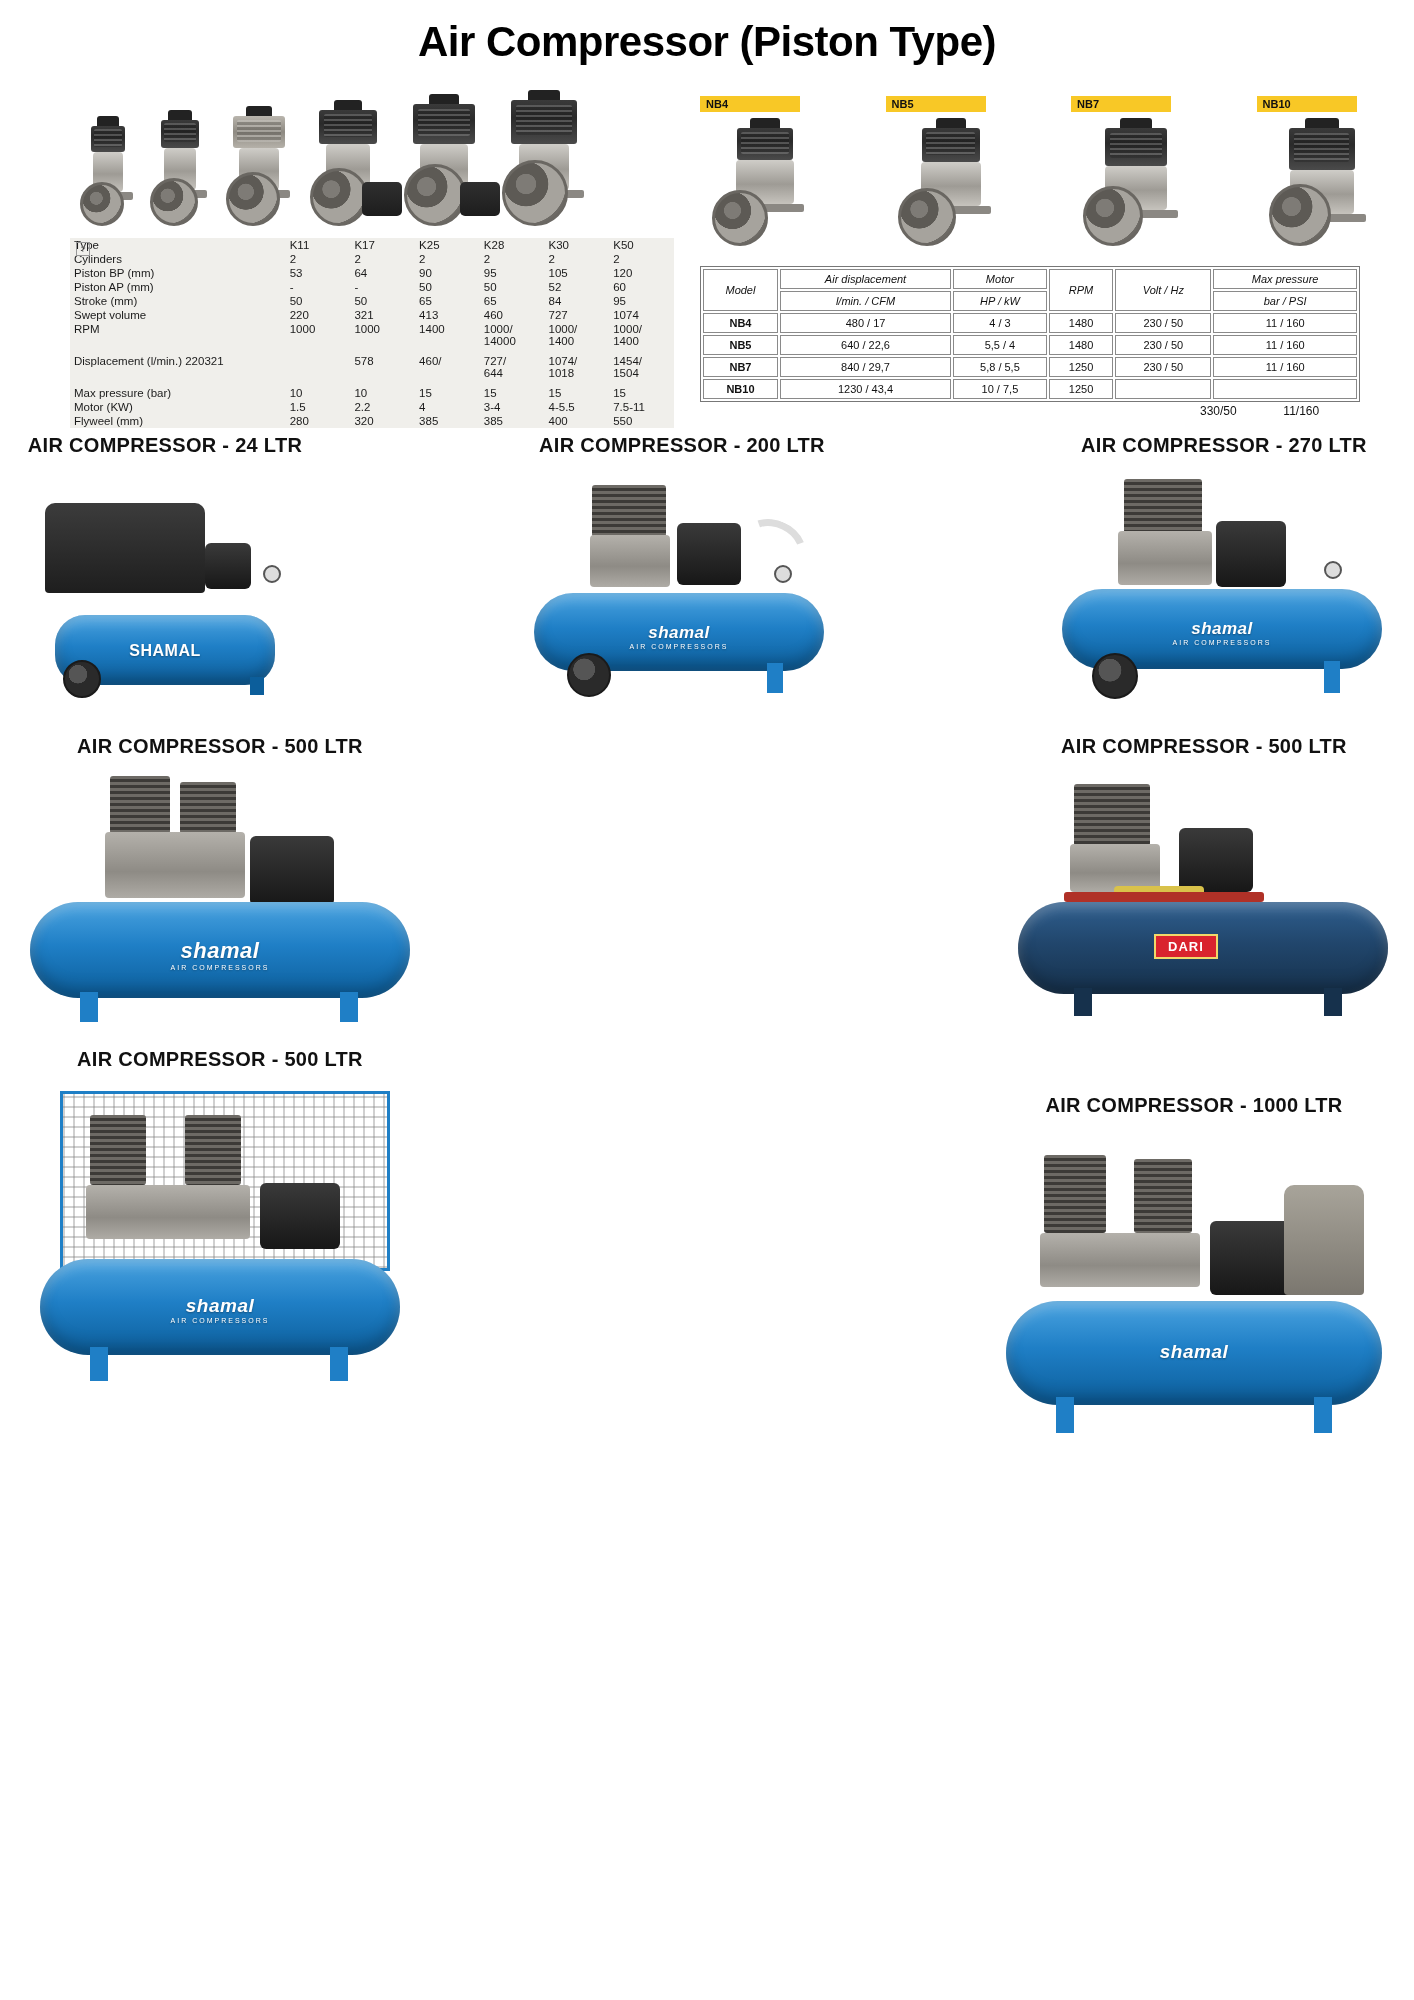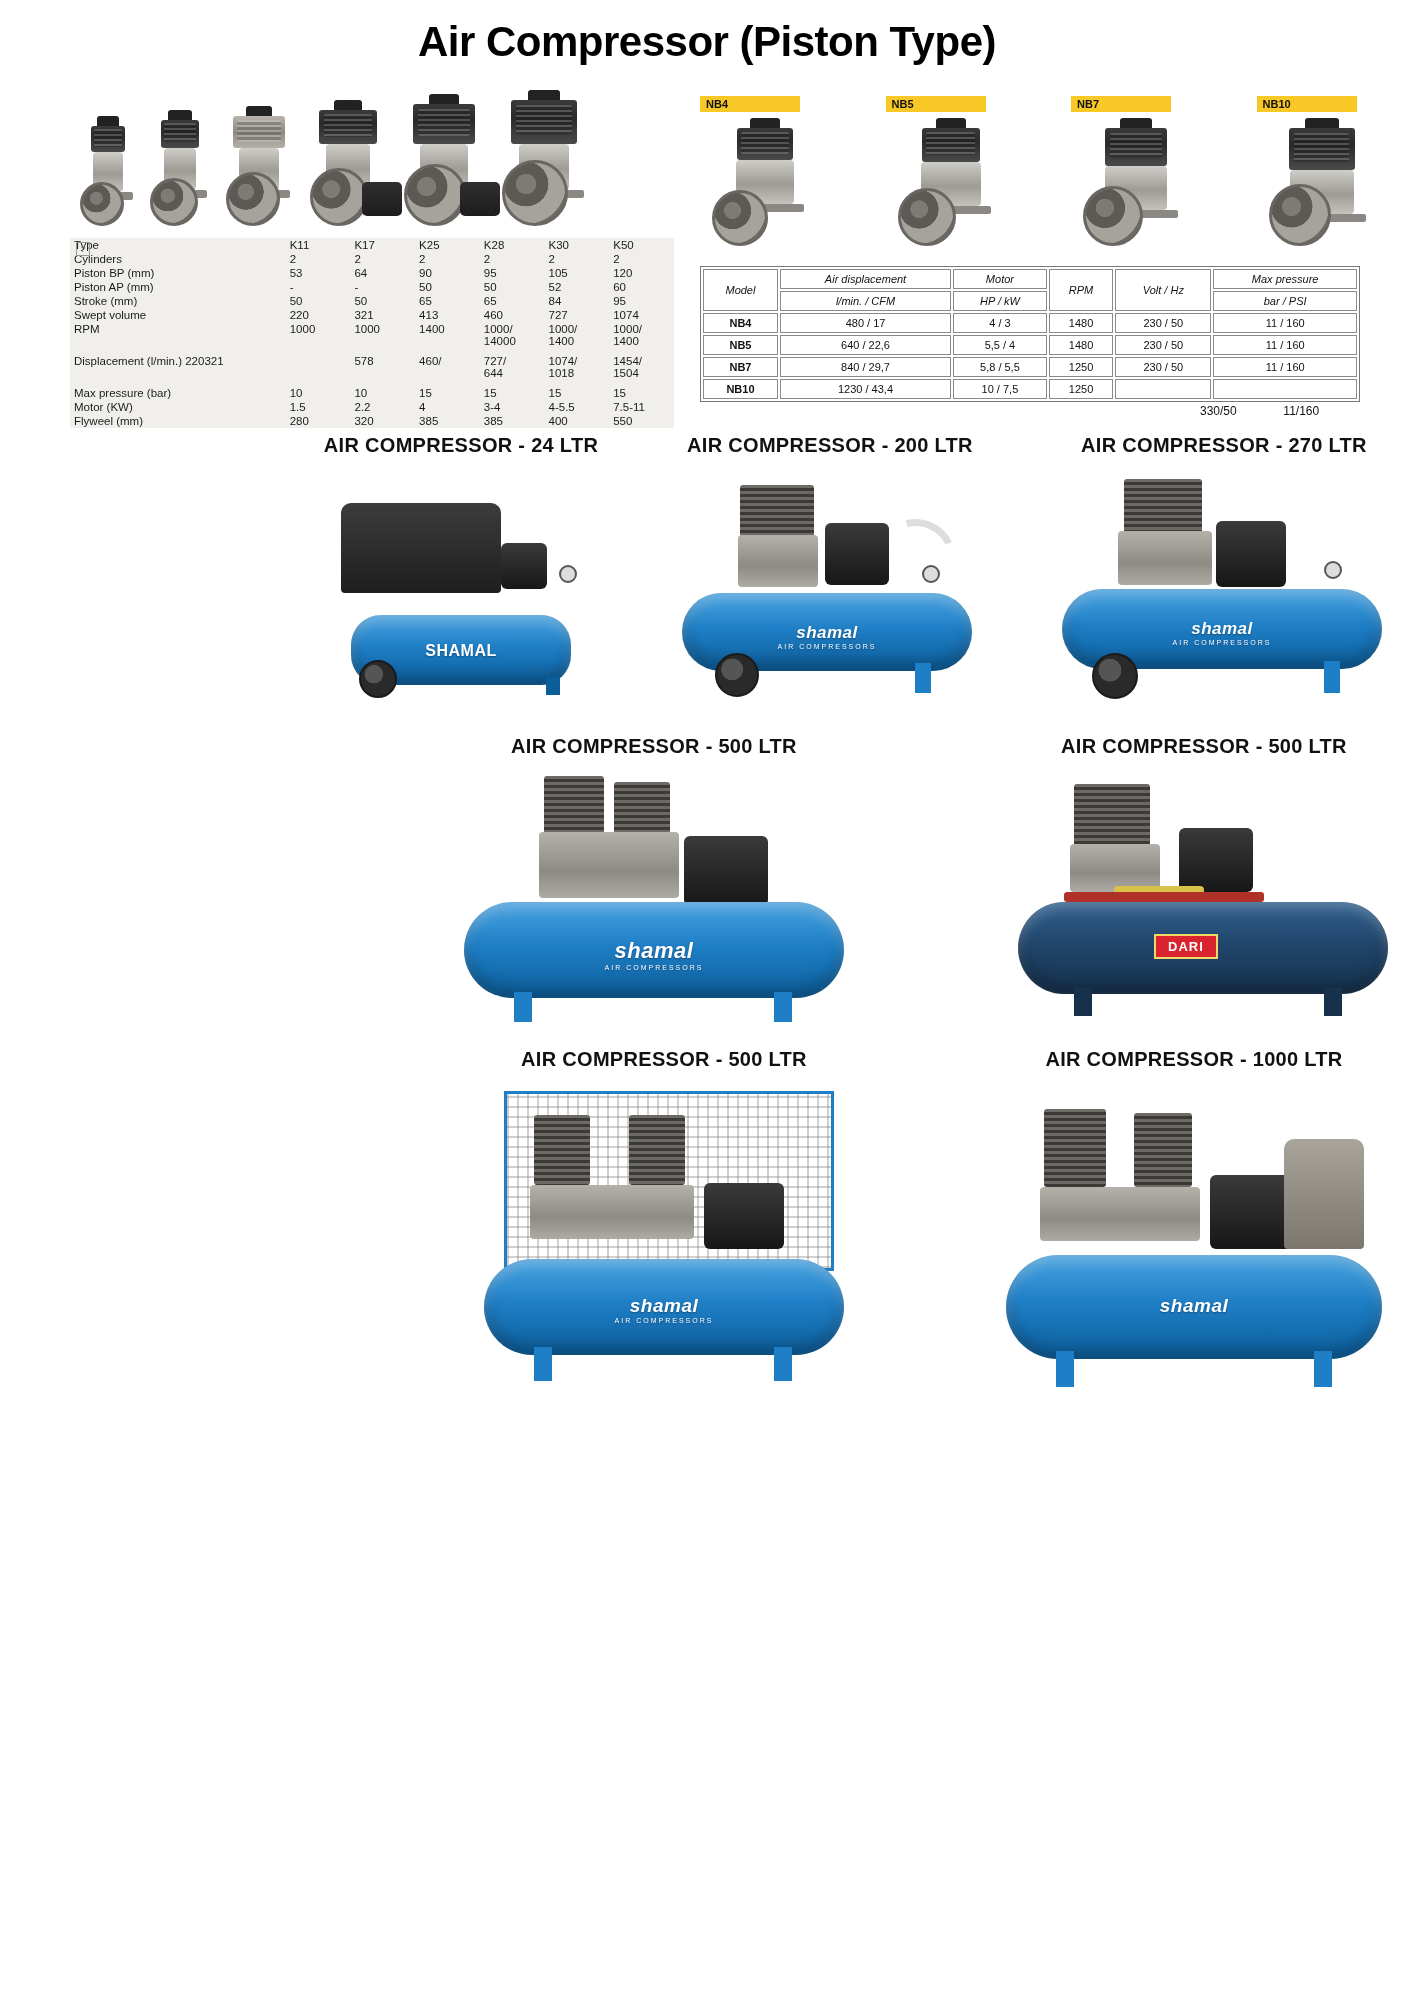--- a/index.html
+++ b/index.html
@@ -107,21 +107,21 @@
   
   .np-table-wrap { margin-top: 18px; }
   table.np-table { width: 660px; border:1px solid #777; font-size: 11px; text-align:center; }
   table.np-table th, table.np-table td { border:1px solid #8a8a8a; padding:3px 4px; }
   table.np-table th { font-weight:normal; font-style: italic; background:#fff;margin-left:36px; }
   table.np-table td.model { font-weight:bold; }
   .np-extra { font-size:12px; padding-left:500px; margin-top:2px;}
   .np-extra span { display:inline-block; width:80px; }
 
   
-  .prod-row { display:flex; justify-content:flex-end; align-items:flex-start; }
+  .prod-row { display:flex; justify-content:space-between; align-items:flex-start; }
   .prod {
     text-align:center;
   }
   .prod-label {
     font-size: 20px; font-weight: bold; letter-spacing:.3px; color:#111; margin-bottom:8px;
   }
 
   
   .comp { position:relative; margin:0 auto; }
   .tank {
@@ -571,21 +571,21 @@
         <div class="pumpunit" style="left:76px;top:106px;width:164px;height:54px;"></div>
         <div class="motorblk" style="left:250px;top:104px;width:80px;height:66px;"></div>
         <div class="tank" style="left:30px;top:180px;width:360px;height:96px;">
           <div class="brand" style="font-size:19px;">shamal<small>AIR COMPRESSORS</small></div>
         </div>
         <div class="leg" style="left:80px;top:268px;width:18px;height:34px;"></div>
         <div class="leg" style="left:320px;top:268px;width:18px;height:34px;"></div>
       </div>
     </div>
 
-    <div class="prod" style="width:440px;">
+    <div class="prod" style="width:440px;margin-top:46px;">
       <div class="prod-label">AIR COMPRESSOR  - 1000 LTR</div>
       <div class="comp" style="width:420px;height:330px;position:relative;">
         <div class="pumpfins" style="left:60px;top:30px;width:62px;height:78px;"></div>
         <div class="pumpfins" style="left:150px;top:34px;width:58px;height:74px;"></div>
         <div class="pumpunit" style="left:56px;top:108px;width:160px;height:54px;"></div>
         <div class="motorblk" style="left:226px;top:96px;width:86px;height:74px;"></div>
         <div class="hood" style="left:300px;top:60px;width:80px;height:110px;background:linear-gradient(180deg,#a8a49a,#7b776f);"></div>
         <div class="tank" style="left:22px;top:176px;width:376px;height:104px;">
           <div class="brand" style="font-size:19px;">shamal</div>
         </div>

